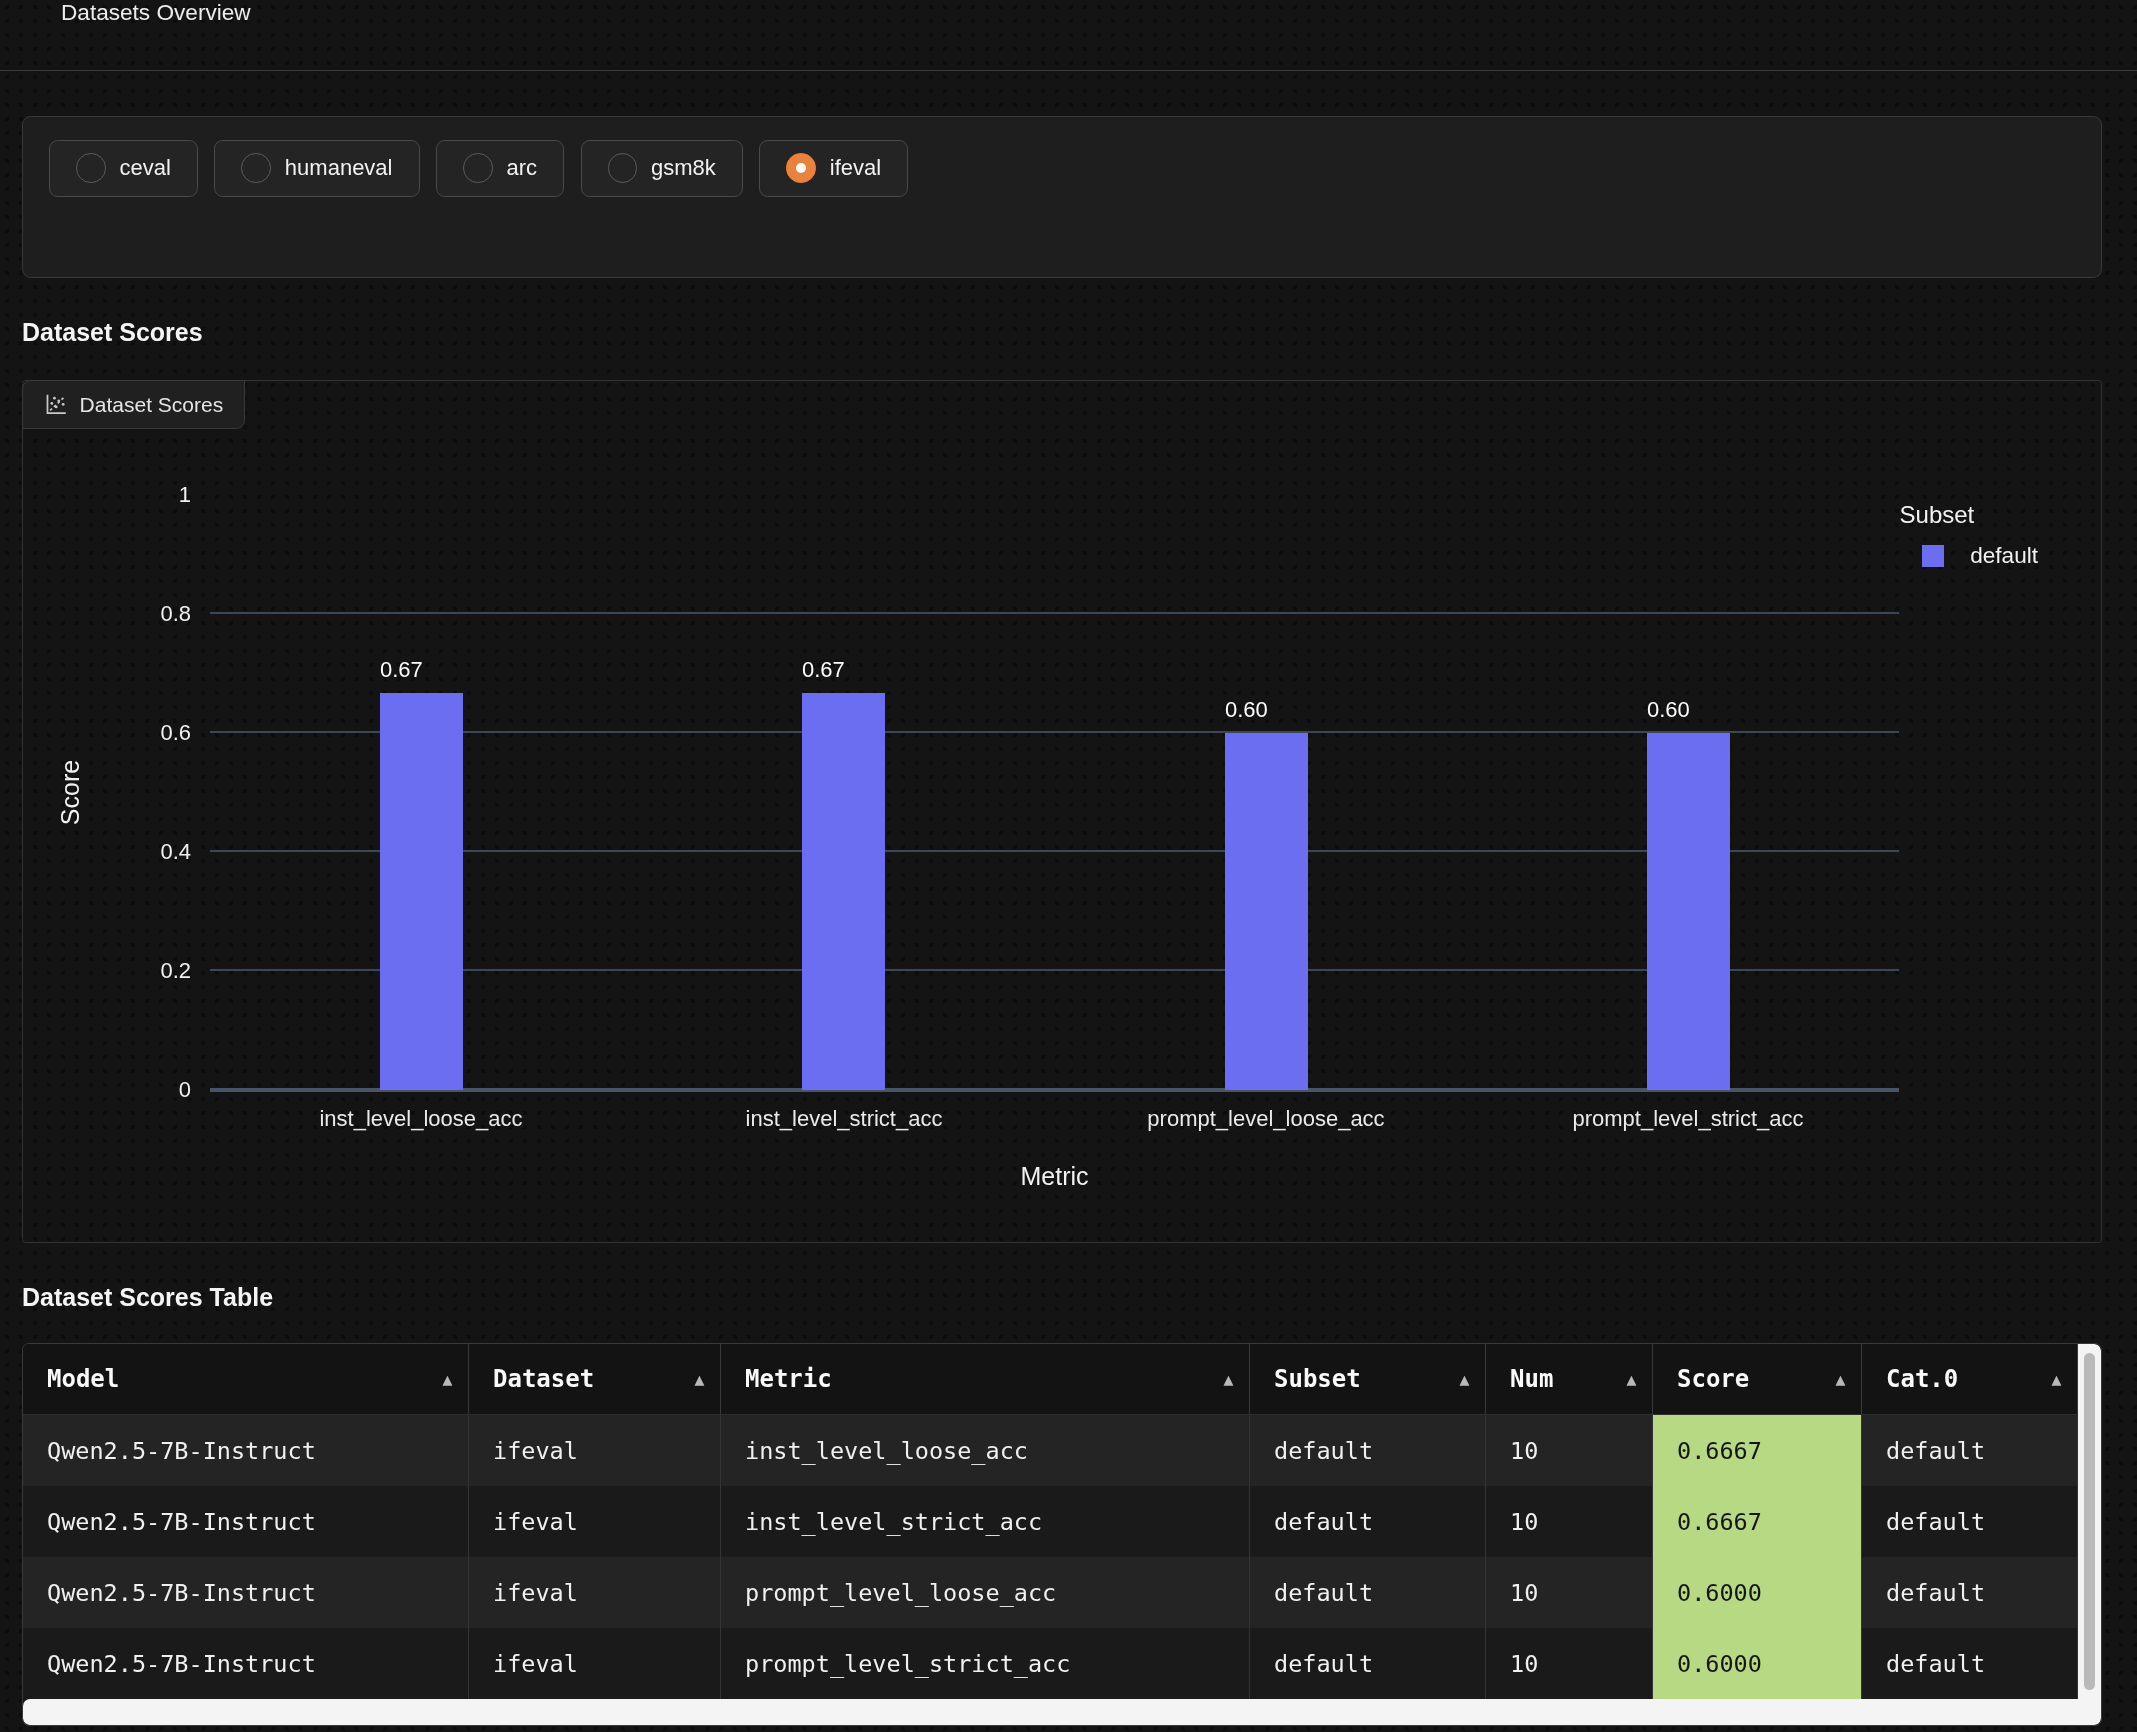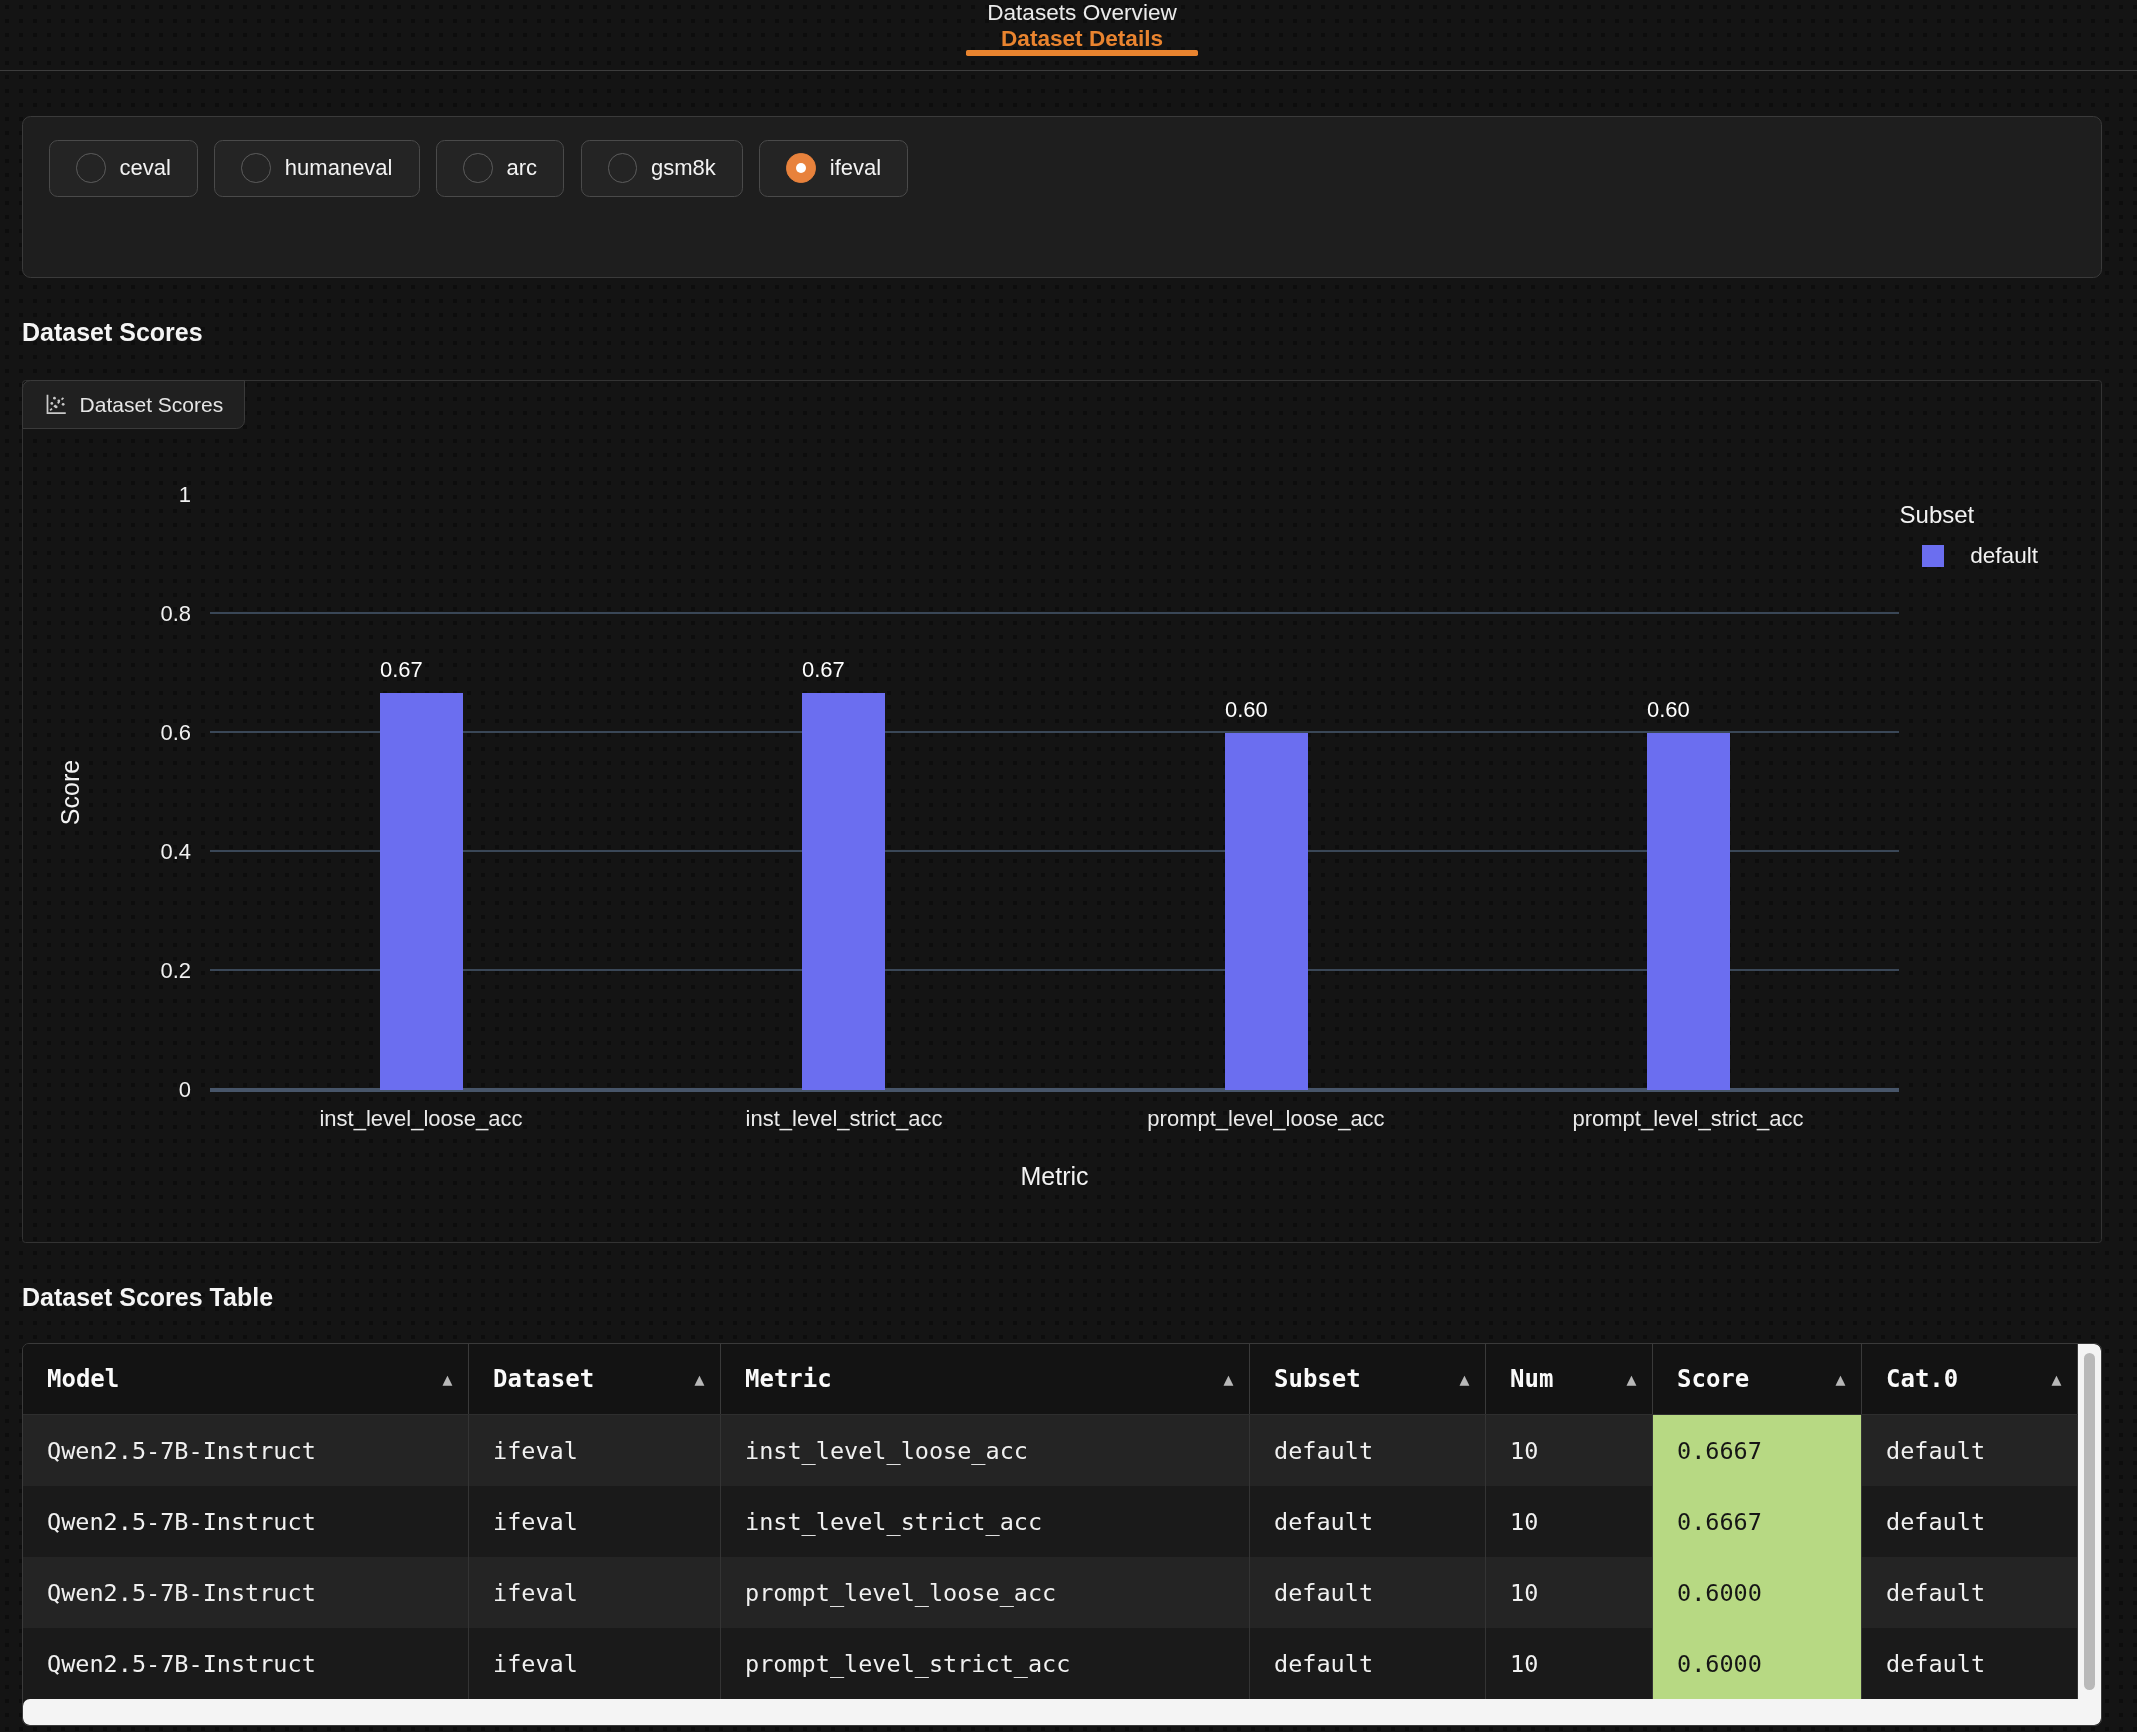--- a/index.html
+++ b/index.html
@@ -5,21 +5,21 @@
   * { margin:0; padding:0; box-sizing:border-box; }
   html,body { width:2138px; height:1733px; overflow:hidden; }
   body {
     background-color:#141414;
     background-image: radial-gradient(#0d0d0d 2.2px, transparent 2.2px);
     background-size:14px 14px;
     font-family:"Liberation Sans", sans-serif;
     color:#e9e9e9;
   }
   
-  .tabbar { position:relative; height:71px; border-bottom:1.7px solid #3c3c3c; display:flex; align-items:center; padding-left:26px;flex-direction:column; }
+  .tabbar { position:relative; height:71px; border-bottom:1.7px solid #3c3c3c; display:flex; align-items:flex-start; padding-left:26px; }
   .tab { position:relative; display:flex; align-items:center; padding:0 35px; font-size:22.6px; cursor:pointer; color:#ececec; }
   .tab.active { color:#e9842f; font-weight:600; }
   .tab.active::after { content:""; position:absolute; left:0; right:0; bottom:-3.5px; height:6px; background:#e9842f; border-radius:1.7px; }
   
   .select-panel { margin:45px 37px 0 22px; width:2080px; height:162px; background:#1e1e1e; border:0.9px solid #3a3a3a; border-radius:8.7px; padding:22.6px 26px; }
   .select-label { font-size:21px; color:#ececec; margin-bottom:21px; }
   .radio-row { display:flex; gap:16.5px; }
   .radio-opt { display:flex; align-items:center; gap:14px; height:57px; padding:10px 26px; border:0.9px solid #4a4a4a; border-radius:8.7px; background:#242424; cursor:pointer; }
   .radio-circle { width:29.5px; height:29.5px; border-radius:50%; border:1.7px solid #5c5c5c; background:transparent; flex:none; position:relative; }
   .radio-opt.selected .radio-circle { background:#e8823c; border-color:#e8823c; }
@@ -60,21 +60,20 @@
   .vscroll { width:24px; background:#f4f4f4; border-radius:0 7px 7px 0; position:relative; }
   .vscroll .thumb { position:absolute; left:6px; right:6px; top:8.7px; bottom:35px; background:#b9b9b9; border-radius:7px; }
   .hscroll { height:26px; background:#f4f4f4; border-radius:7px 0 0 7px; }
   .tbl-left { display:flex; flex-direction:column; width:2055px; }
 </style>
 </head>
 <body>
 
 <div class="tabbar">
   <div class="tab">Datasets Overview</div>
-  <div class="tab active">Dataset Details</div>
 </div>
 
 <div class="select-panel">
   <div class="radio-row">
     <div class="radio-opt">
       <span class="radio-circle"></span>
       <span class="radio-text">ceval</span>
     </div>
     <div class="radio-opt">
       <span class="radio-circle"></span>

